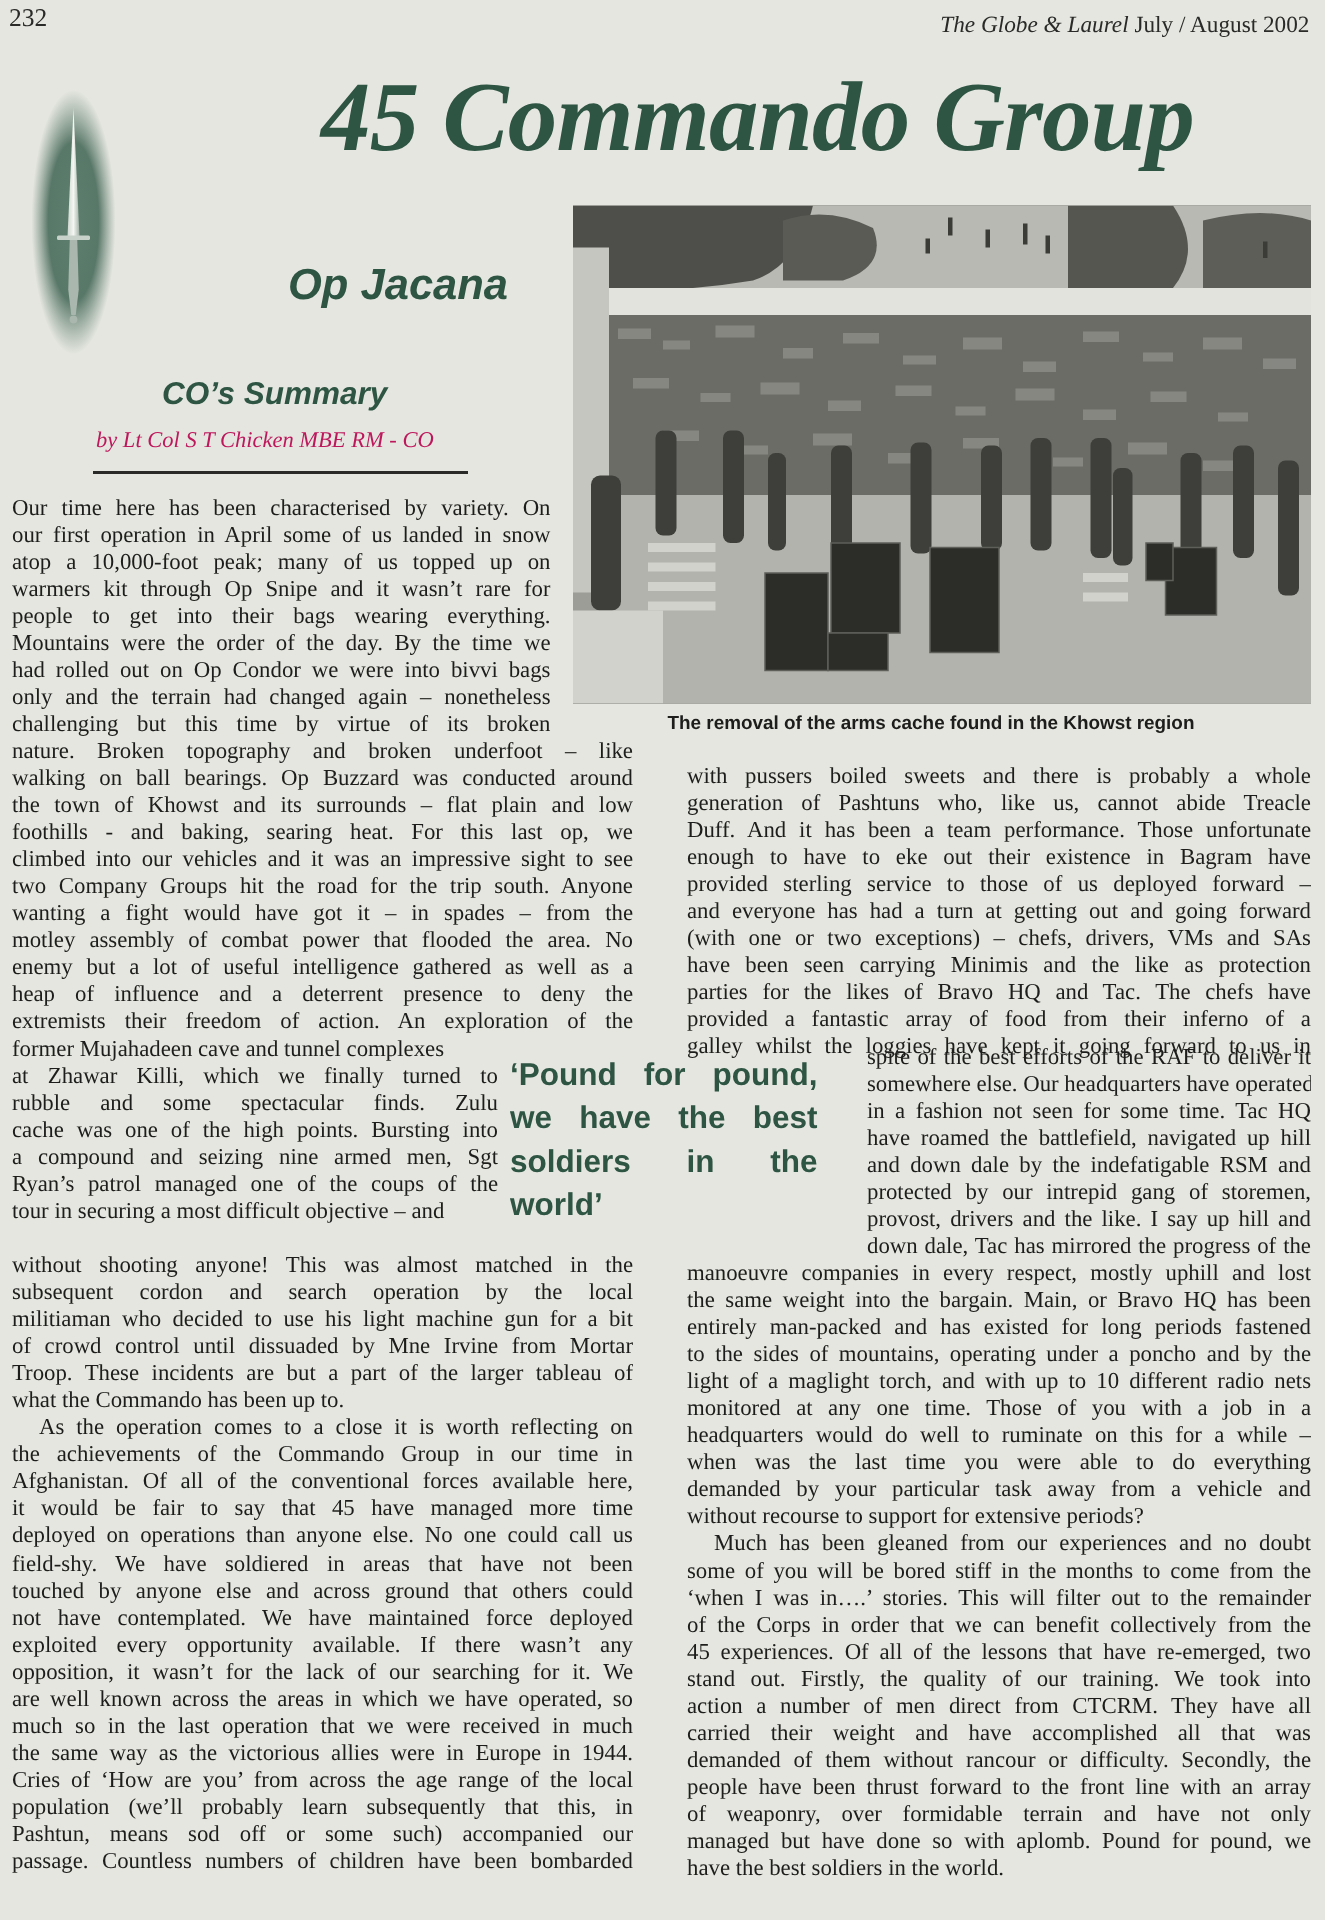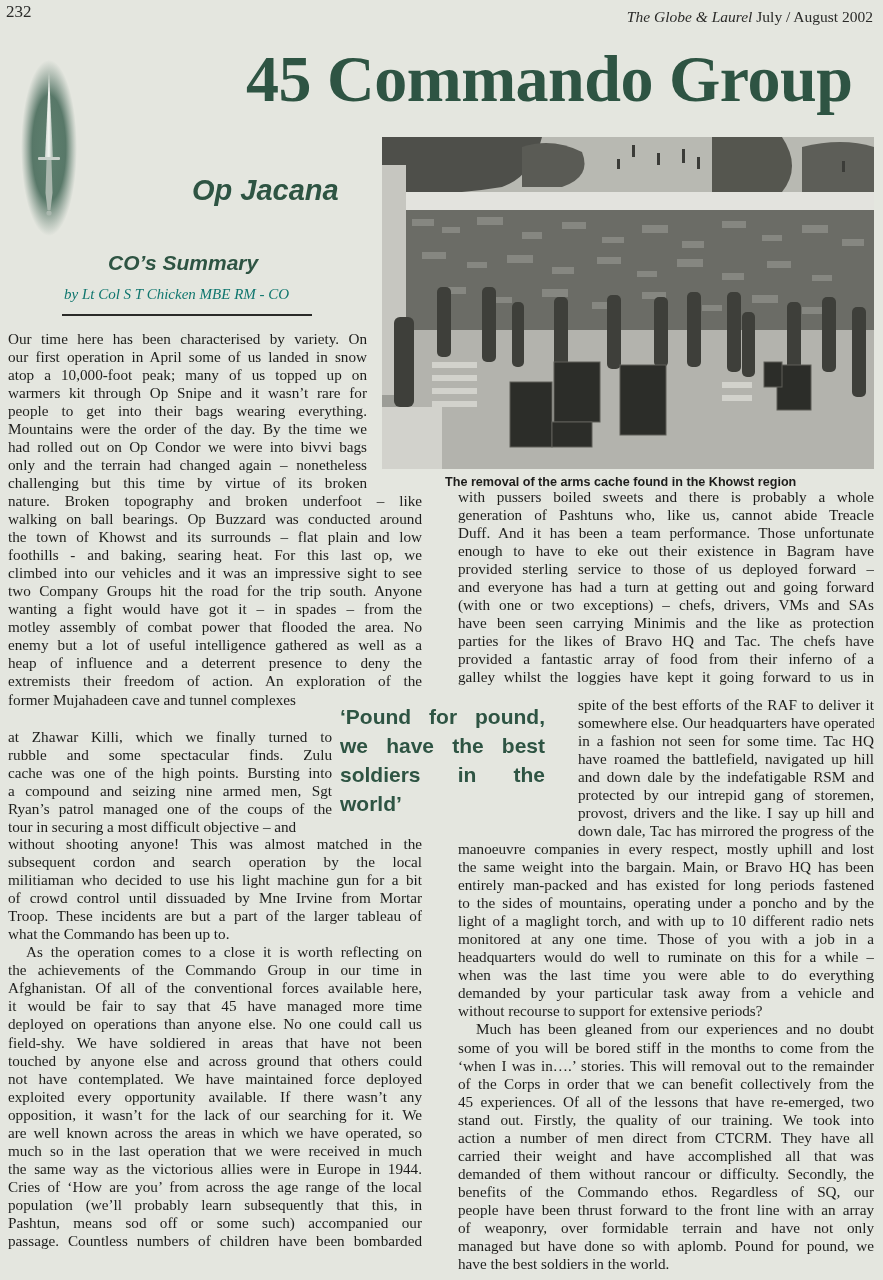--- a/index.html
+++ b/index.html
@@ -8,33 +8,33 @@
     background: #e4e6df;
     font-family: "Liberation Serif", "DejaVu Serif", serif;
     color: #1d1d1b;
     position: relative;
   }
   .abs { position: absolute; }
   .page-number { left: 6px; top: 2px; font-size: 17px; color: #2a2a28; }
   .running-head { right: 10px; top: 8px; font-size: 15.5px; color: #2a2a28; white-space: nowrap; }
   .running-head .pub { font-style: italic; }
   .title {
-    left: 214px; top: 46px; font-size: 66px; font-weight: bold; 
-    color: #2e5443; letter-spacing: -0.5px; white-space: nowrap; line-height: 1; margin-left: 32px;
+    left: 214px; top: 46px; font-size: 66px; font-weight: bold; font-style: italic;
+    color: #2e5443; letter-spacing: -0.5px; white-space: nowrap; line-height: 1;
   }
   .emblem { left: 18px; top: 58px; width: 62px; height: 180px; }
   .op-heading {
     left: 192px; top: 176px; font-family: "Liberation Sans", "DejaVu Sans", sans-serif;
     font-size: 29px; font-weight: bold; font-style: italic; color: #2e5443; line-height: 1;
   }
   .summary-heading {
     left: 108px; top: 252px; font-family: "Liberation Sans", "DejaVu Sans", sans-serif;
     font-size: 21px; font-weight: bold; font-style: italic; color: #2e5443; line-height: 1;
   }
-  .byline { left: 64px; top: 286px; font-size: 15px; font-style: italic; color: #0f766e; }
+  .byline { left: 64px; top: 286px; font-size: 15px; font-style: italic; color: #be185d; }
   .rule { left: 62px; top: 314px; width: 250px; height: 2px; background: #2a2a28; }
 
   .photo-frame {
     left: 382px; top: 137px; width: 492px; height: 332px;
     background: #6e6f6a; overflow: hidden;
   }
   .photo-frame svg { display: block; }
   .caption {
     left: 445px; top: 475px; font-family: "Liberation Sans", "DejaVu Sans", sans-serif;
     font-size: 12.6px; font-weight: bold; color: #1d1d1b; white-space: nowrap;
@@ -206,21 +206,21 @@
   <span class="line">climbed into our vehicles and it was an impressive sight to see</span>
   <span class="line">two Company Groups hit the road for the trip south. Anyone</span>
   <span class="line">wanting a fight would have got it – in spades – from the</span>
   <span class="line">motley assembly of combat power that flooded the area. No</span>
   <span class="line">enemy but a lot of useful intelligence gathered as well as a</span>
   <span class="line">heap of influence and a deterrent presence to deny the</span>
   <span class="line">extremists their freedom of action. An exploration of the</span>
   <span class="line last">former Mujahadeen cave and tunnel complexes</span>
 </div>
 
-<div class="abs body-text" style="left:8px; top:709px; width:324px;margin-top:19px;">
+<div class="abs body-text" style="left:8px; top:709px; width:324px;">
   <span class="line">at Zhawar Killi, which we finally turned to</span>
   <span class="line">rubble and some spectacular finds. Zulu</span>
   <span class="line">cache was one of the high points. Bursting into</span>
   <span class="line">a compound and seizing nine armed men, Sgt</span>
   <span class="line">Ryan’s patrol managed one of the coups of the</span>
   <span class="line last">tour in securing a most difficult objective – and</span>
 </div>
 
 <div class="abs pullquote">
   <span class="line">‘Pound for pound,</span>
@@ -248,21 +248,21 @@
   <span class="line">opposition, it wasn’t for the lack of our searching for it. We</span>
   <span class="line">are well known across the areas in which we have operated, so</span>
   <span class="line">much so in the last operation that we were received in much</span>
   <span class="line">the same way as the victorious allies were in Europe in 1944.</span>
   <span class="line">Cries of ‘How are you’ from across the age range of the local</span>
   <span class="line">population (we’ll probably learn subsequently that this, in</span>
   <span class="line">Pashtun, means sod off or some such) accompanied our</span>
   <span class="line">passage. Countless numbers of children have been bombarded</span>
 </div>
 
-<div class="abs body-text" style="left:458px; top:488px; width:416px;">
+<div class="abs body-text" style="left:458px; top:509px; width:416px;">
   <span class="line">with pussers boiled sweets and there is probably a whole</span>
   <span class="line">generation of Pashtuns who, like us, cannot abide Treacle</span>
   <span class="line">Duff. And it has been a team performance. Those unfortunate</span>
   <span class="line">enough to have to eke out their existence in Bagram have</span>
   <span class="line">provided sterling service to those of us deployed forward –</span>
   <span class="line">and everyone has had a turn at getting out and going forward</span>
   <span class="line">(with one or two exceptions) – chefs, drivers, VMs and SAs</span>
   <span class="line">have been seen carrying Minimis and the like as protection</span>
   <span class="line">parties for the likes of Bravo HQ and Tac. The chefs have</span>
   <span class="line">provided a fantastic array of food from their inferno of a</span>
@@ -286,25 +286,24 @@
   <span class="line">entirely man-packed and has existed for long periods fastened</span>
   <span class="line">to the sides of mountains, operating under a poncho and by the</span>
   <span class="line">light of a maglight torch, and with up to 10 different radio nets</span>
   <span class="line">monitored at any one time. Those of you with a job in a</span>
   <span class="line">headquarters would do well to ruminate on this for a while –</span>
   <span class="line">when was the last time you were able to do everything</span>
   <span class="line">demanded by your particular task away from a vehicle and</span>
   <span class="line last">without recourse to support for extensive periods?</span>
   <span class="line indent">Much has been gleaned from our experiences and no doubt</span>
   <span class="line">some of you will be bored stiff in the months to come from the</span>
-  <span class="line">‘when I was in….’ stories. This will removal out to the remainder</span>
+  <span class="line">‘when I was in….’ stories. This will filter out to the remainder</span>
   <span class="line">of the Corps in order that we can benefit collectively from the</span>
   <span class="line">45 experiences. Of all of the lessons that have re-emerged, two</span>
   <span class="line">stand out. Firstly, the quality of our training. We took into</span>
   <span class="line">action a number of men direct from CTCRM. They have all</span>
   <span class="line">carried their weight and have accomplished all that was</span>
   <span class="line">demanded of them without rancour or difficulty. Secondly, the</span>
-  <span class="line">benefits of the Commando ethos. Regardless of SQ, our</span>
   <span class="line">people have been thrust forward to the front line with an array</span>
   <span class="line">of weaponry, over formidable terrain and have not only</span>
   <span class="line">managed but have done so with aplomb. Pound for pound, we</span>
   <span class="line last">have the best soldiers in the world.</span>
 </div>
 
 </body></html>

